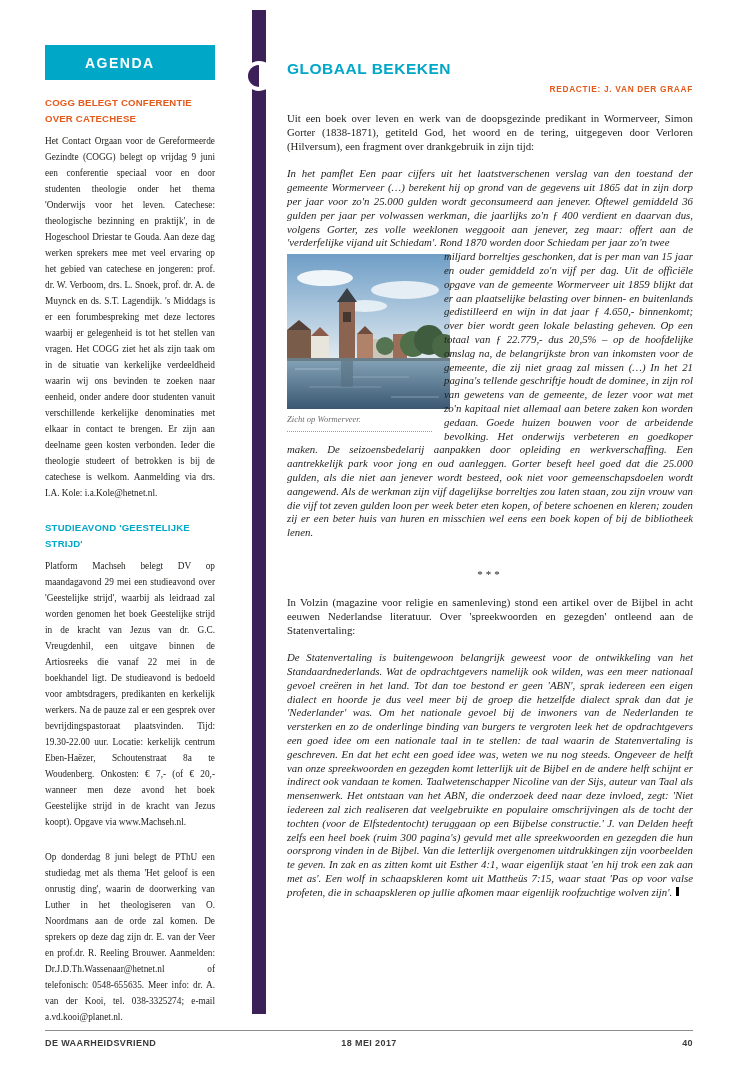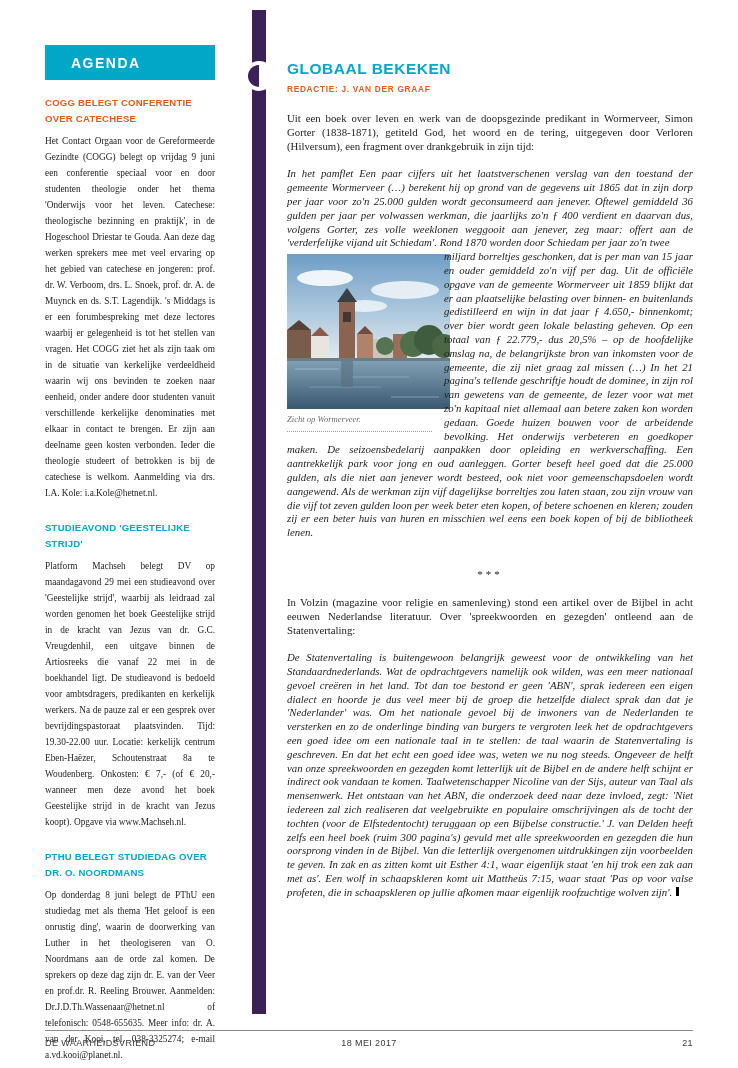--- a/index.html
+++ b/index.html
@@ -11,21 +11,21 @@
     color:#1d1d1b;
     overflow:hidden;
   }
 
   
   .sidebar { position:absolute; left:45px; top:45px; width:170px; }
   .agenda-box {
     background:#00a7c7; color:#ffffff;
     font-family:"Liberation Sans", sans-serif;
     font-weight:bold; font-size:14px; letter-spacing:1.5px;
-    padding:10px 0 9px 26px; margin-bottom:15px;
+    padding:10px 0 9px 40px; margin-bottom:15px;
   }
   .side-article { margin-bottom:19px; }
   .side-heading {
     font-family:"Liberation Sans", sans-serif;
     font-weight:bold; font-size:9.6px; line-height:16px;
     letter-spacing:.2px; margin-bottom:6px;
   }
   .side-heading.orange { color:#e45a1b; }
   .side-heading.cyan   { color:#00a7c7; }
   .side-body { font-size:9.3px; line-height:16px; text-align:justify; }
@@ -49,21 +49,21 @@
   
   .main { position:absolute; left:287px; top:60px; width:406px; }
   .main-title {
     font-family:"Liberation Sans", sans-serif;
     color:#00a7c7; font-size:15.5px; font-weight:bold;
     letter-spacing:.5px; margin-bottom:6px;
   }
   .byline {
     font-family:"Liberation Sans", sans-serif;
     color:#e45a1b; font-size:8.3px; font-weight:bold;
-    letter-spacing:.7px; margin-bottom:18px;
+    letter-spacing:.7px; margin-bottom:18px;text-align:right;
   }
   .para { font-size:10.8px; line-height:13.8px; text-align:justify; margin-bottom:14px; }
   .quote { font-style:italic; }
   .quote-lead { margin-bottom:0; }
   .quote-cont { margin-top:0; }
 
   .photo-figure { float:left; width:145px; margin:4px 12px 2px 0; }
   .photo-figure svg { display:block; width:163px; height:155px; }
   .photo-figure figcaption {
     font-size:8.6px; color:#6f6f6f; font-style:italic;
@@ -76,21 +76,21 @@
   .endmark {
     display:inline-block; width:3px; height:9px;
     background:#000; margin-left:4px; vertical-align:baseline;
   }
 
   
   .footer-rule { position:absolute; left:45px; top:1030px; width:648px; border-top:1px solid #8c8c8c; }
   .footer {
     position:absolute; left:45px; top:1038px; width:648px;
     font-family:"Liberation Sans", sans-serif;
-    font-size:9px; font-weight:normal; color:#3a3a3a; letter-spacing:.4px;
+    font-size:9px; font-weight:bold; color:#3a3a3a; letter-spacing:.4px;
   }
   .footer .f-center { position:absolute; left:0; right:0; text-align:center; }
   .footer .f-right  { position:absolute; right:0; top:0; }
 </style>
 </head>
 <body>
 
 <aside class="sidebar">
   <div class="agenda-box">
     <span>AGENDA</span>
@@ -100,21 +100,20 @@
     <h3 class="side-heading orange">COGG BELEGT CONFERENTIE OVER CATECHESE</h3>
     <p class="side-body">Het Contact Orgaan voor de Gereformeerde Gezindte (COGG) belegt op vrijdag 9 juni een conferentie speciaal voor en door studenten theologie onder het thema 'Onderwijs voor het leven. Catechese: theologische bezinning en praktijk', in de Hogeschool Driestar te Gouda. Aan deze dag werken sprekers mee met veel ervaring op het gebied van catechese en jongeren: prof. dr. W. Verboom, drs. L. Snoek, prof. dr. A. de Muynck en ds. S.T. Lagendijk. 's Middags is er een forumbespreking met deze lectores waarbij er gelegenheid is tot het stellen van vragen. Het COGG ziet het als zijn taak om in de situatie van kerkelijke verdeeldheid waarin wij ons bevinden te zoeken naar eenheid, onder andere door studenten vanuit verschillende kerkelijke denominaties met elkaar in contact te brengen. Er zijn aan deelname geen kosten verbonden. Ieder die theologie studeert of betrokken is bij de catechese is welkom. Aanmelding via drs. I.A. Kole: i.a.Kole@hetnet.nl.</p>
   </section>
 
   <section class="side-article">
     <h3 class="side-heading cyan">STUDIEAVOND 'GEESTELIJKE STRIJD'</h3>
     <p class="side-body">Platform Machseh belegt DV op maandagavond 29 mei een studieavond over 'Geestelijke strijd', waarbij als leidraad zal worden genomen het boek Geestelijke strijd in de kracht van Jezus van dr. G.C. Vreugdenhil, een uitgave binnen de Artiosreeks die vanaf 22 mei in de boekhandel ligt. De studieavond is bedoeld voor ambtsdragers, predikanten en kerkelijk werkers. Na de pauze zal er een gesprek over bevrijdingspastoraat plaatsvinden. Tijd: 19.30-22.00 uur. Locatie: kerkelijk centrum Eben-Haëzer, Schoutenstraat 8a te Woudenberg. Onkosten: € 7,- (of € 20,- wanneer men deze avond het boek Geestelijke strijd in de kracht van Jezus koopt). Opgave via www.Machseh.nl.</p>
   </section>
 
   <section class="side-article">
-    <h3 class="side-heading cyan">PTHU BELEGT STUDIEDAG OVER DR. O. NOORDMANS</h3>
     <p class="side-body">Op donderdag 8 juni belegt de PThU een studiedag met als thema 'Het geloof is een onrustig ding', waarin de doorwerking van Luther in het theologiseren van O. Noordmans aan de orde zal komen. De sprekers op deze dag zijn dr. E. van der Veer en prof.dr. R. Reeling Brouwer. Aanmelden: Dr.J.D.Th.Wassenaar@hetnet.nl of telefonisch: 0548-655635. Meer info: dr. A. van der Kooi, tel. 038-3325274; e-mail a.vd.kooi@planet.nl.</p>
   </section>
 </aside>
 
 <div class="divider-bar"></div>
 <div class="divider-circle">
   <div class="divider-circle-half"></div>
 </div>
 
 <main class="main">
@@ -182,14 +181,14 @@
 
   <p class="para">In Volzin (magazine voor religie en samenleving) stond een artikel over de Bijbel in acht eeuwen Nederlandse literatuur. Over 'spreekwoorden en gezegden' ontleend aan de Statenvertaling:</p>
 
   <p class="para quote"><span>De Statenvertaling is buitengewoon belangrijk geweest voor de ontwikkeling van het Standaardnederlands. Wat de opdrachtgevers namelijk ook wilden, was een meer nationaal gevoel creëren in het land. Tot dan toe bestond er geen 'ABN', sprak iedereen een eigen dialect en hoorde je dus veel meer bij de groep die hetzelfde dialect sprak dan dat je 'Nederlander' was. Om het nationale gevoel bij de inwoners van de Nederlanden te versterken en zo de onderlinge binding van burgers te vergroten leek het de opdrachtgevers een goed idee om een nationale taal in te stellen: de taal waarin de Statenvertaling is geschreven. En dat het echt een goed idee was, weten we nu nog steeds. Ongeveer de helft van onze spreekwoorden en gezegden komt letterlijk uit de Bijbel en de andere helft schijnt er indirect ook vandaan te komen. Taalwetenschapper Nicoline van der Sijs, auteur van Taal als mensenwerk. Het ontstaan van het ABN, die onderzoek deed naar deze invloed, zegt: 'Niet iedereen zal zich realiseren dat veelgebruikte en populaire omschrijvingen als de tocht der tochten (voor de Elfstedentocht) teruggaan op een Bijbelse constructie.' J. van Delden heeft zelfs een heel boek (ruim 300 pagina's) gevuld met alle spreekwoorden en gezegden die hun oorsprong vinden in de Bijbel. Van die letterlijk overgenomen uitdrukkingen zijn voorbeelden te geven. In zak en as zitten komt uit Esther 4:1, waar eigenlijk staat 'en hij trok een zak aan met as'. Een wolf in schaapskleren komt uit Mattheüs 7:15, waar staat 'Pas op voor valse profeten, die in schaapskleren op jullie afkomen maar eigenlijk roofzuchtige wolven zijn'.</span><span class="endmark"></span></p>
 </main>
 
 <div class="footer-rule"></div>
 <div class="footer">
   <span class="f-left">DE WAARHEIDSVRIEND</span>
   <span class="f-center">18 MEI 2017</span>
-  <span class="f-right">21</span>
+  <span class="f-right">40</span>
 </div>
 
 </body></html>

